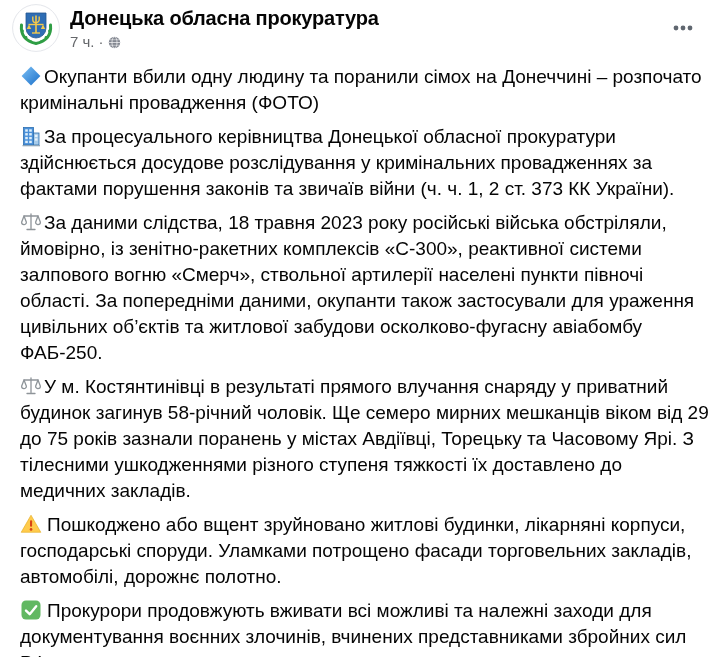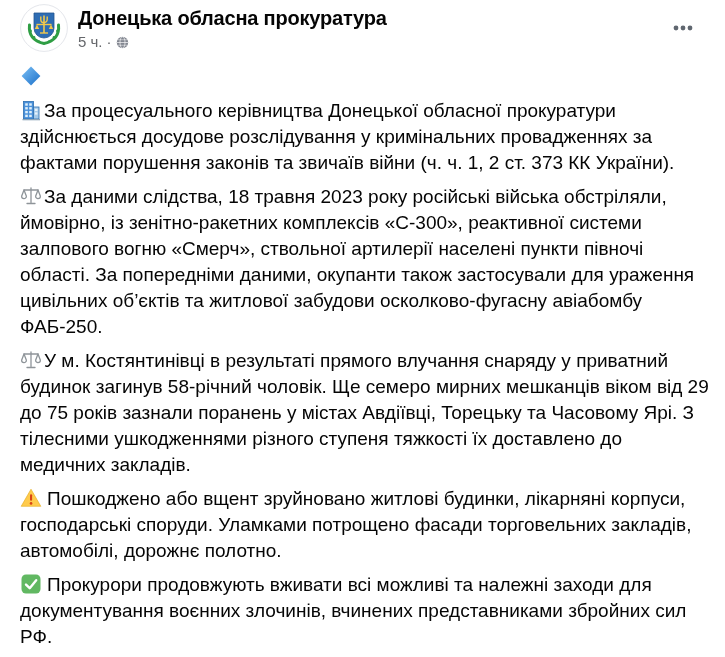--- a/index.html
+++ b/index.html
@@ -8,21 +8,21 @@
     background: #fff;
     overflow: hidden;
     font-family: "Liberation Sans", "DejaVu Sans", sans-serif;
     color: #050505;
   }
   .post-card { position: relative; width: 725px; height: 657px; background: #fff; }
 
   
   .post-header {
     display: flex; align-items: flex-start;
-    padding: 4px 16px 0 20px;
+    padding: 4px 16px 0 12px;
   }
   .avatar-btn {
     width: 48px; height: 48px; border-radius: 50%;
     flex: 0 0 48px; cursor: pointer; background: #fff;
   }
   .avatar-btn svg { display: block; }
   .header-texts { margin-left: 10px; padding-top: 2px; min-width: 0; }
   .page-name {
     font-size: 20px; font-weight: bold; line-height: 25px;
     color: #050505; text-decoration: none; display: inline-block;
@@ -77,21 +77,21 @@
         <circle cx="37.5" cy="27" r="1.4" fill="#2F9E44"></circle>
         <circle cx="14" cy="33.5" r="1.4" fill="#2F9E44"></circle>
         <circle cx="34" cy="33.5" r="1.4" fill="#2F9E44"></circle>
         <circle cx="19" cy="37.8" r="1.4" fill="#2F9E44"></circle>
         <circle cx="29" cy="37.8" r="1.4" fill="#2F9E44"></circle>
       </svg>
     </div>
     <div class="header-texts">
       <a class="page-name">Донецька обласна прокуратура</a>
       <div class="meta-row">
-        <a class="meta-time">5 ч.</a>
+        <a class="meta-time">7 ч.</a>
         <span class="meta-sep">·</span>
         <span class="globe">
           <svg width="13" height="13" viewBox="0 0 16 16">
             <circle cx="8" cy="8" r="7" fill="#828690"></circle>
             <ellipse cx="8" cy="8" rx="3.1" ry="7" fill="none" stroke="#ffffff" stroke-width="0.9" opacity="0.9"></ellipse>
             <line x1="1.2" y1="8" x2="14.8" y2="8" stroke="#ffffff" stroke-width="0.9" opacity="0.9"></line>
             <line x1="2" y1="4.6" x2="14" y2="4.6" stroke="#ffffff" stroke-width="0.8" opacity="0.75"></line>
             <line x1="2" y1="11.4" x2="14" y2="11.4" stroke="#ffffff" stroke-width="0.8" opacity="0.75"></line>
           </svg>
         </span>
@@ -112,21 +112,21 @@
       <span class="emoji">
         <svg viewBox="0 0 22 22">
           <defs>
               <linearGradient id="gdiam" x1="0" y1="0" x2="1" y2="1">
             <stop offset="0" stop-color="#7BC0F5"></stop>
                 <stop offset="1" stop-color="#1B6FC9"></stop>
           </linearGradient>
             </defs>
           <path d="M11 1.6 L20.4 11 L11 20.4 L1.6 11 Z" fill="url(#gdiam)"></path>
         </svg>
-      </span>
+      </span><span>Окупанти вбили одну людину та поранили сімох на Донеччині – розпочато кримінальні провадження (ФОТО)</span>
     </p>
 
     <p class="post-par">
       <span class="emoji">
         <svg viewBox="0 0 22 22">
           <rect x="3.5" y="2.5" width="10" height="17.5" fill="#4A90D9" stroke="#2D6FB0" stroke-width="0.8"></rect>
           <rect x="13.5" y="8" width="5.5" height="12" fill="#A7CBE9" stroke="#2D6FB0" stroke-width="0.8"></rect>
           <rect x="5.2" y="4.3" width="2.6" height="2.4" fill="#DFF0FB"></rect>
           <rect x="9.2" y="4.3" width="2.6" height="2.4" fill="#DFF0FB"></rect>
           <rect x="5.2" y="8.1" width="2.6" height="2.4" fill="#DFF0FB"></rect>

